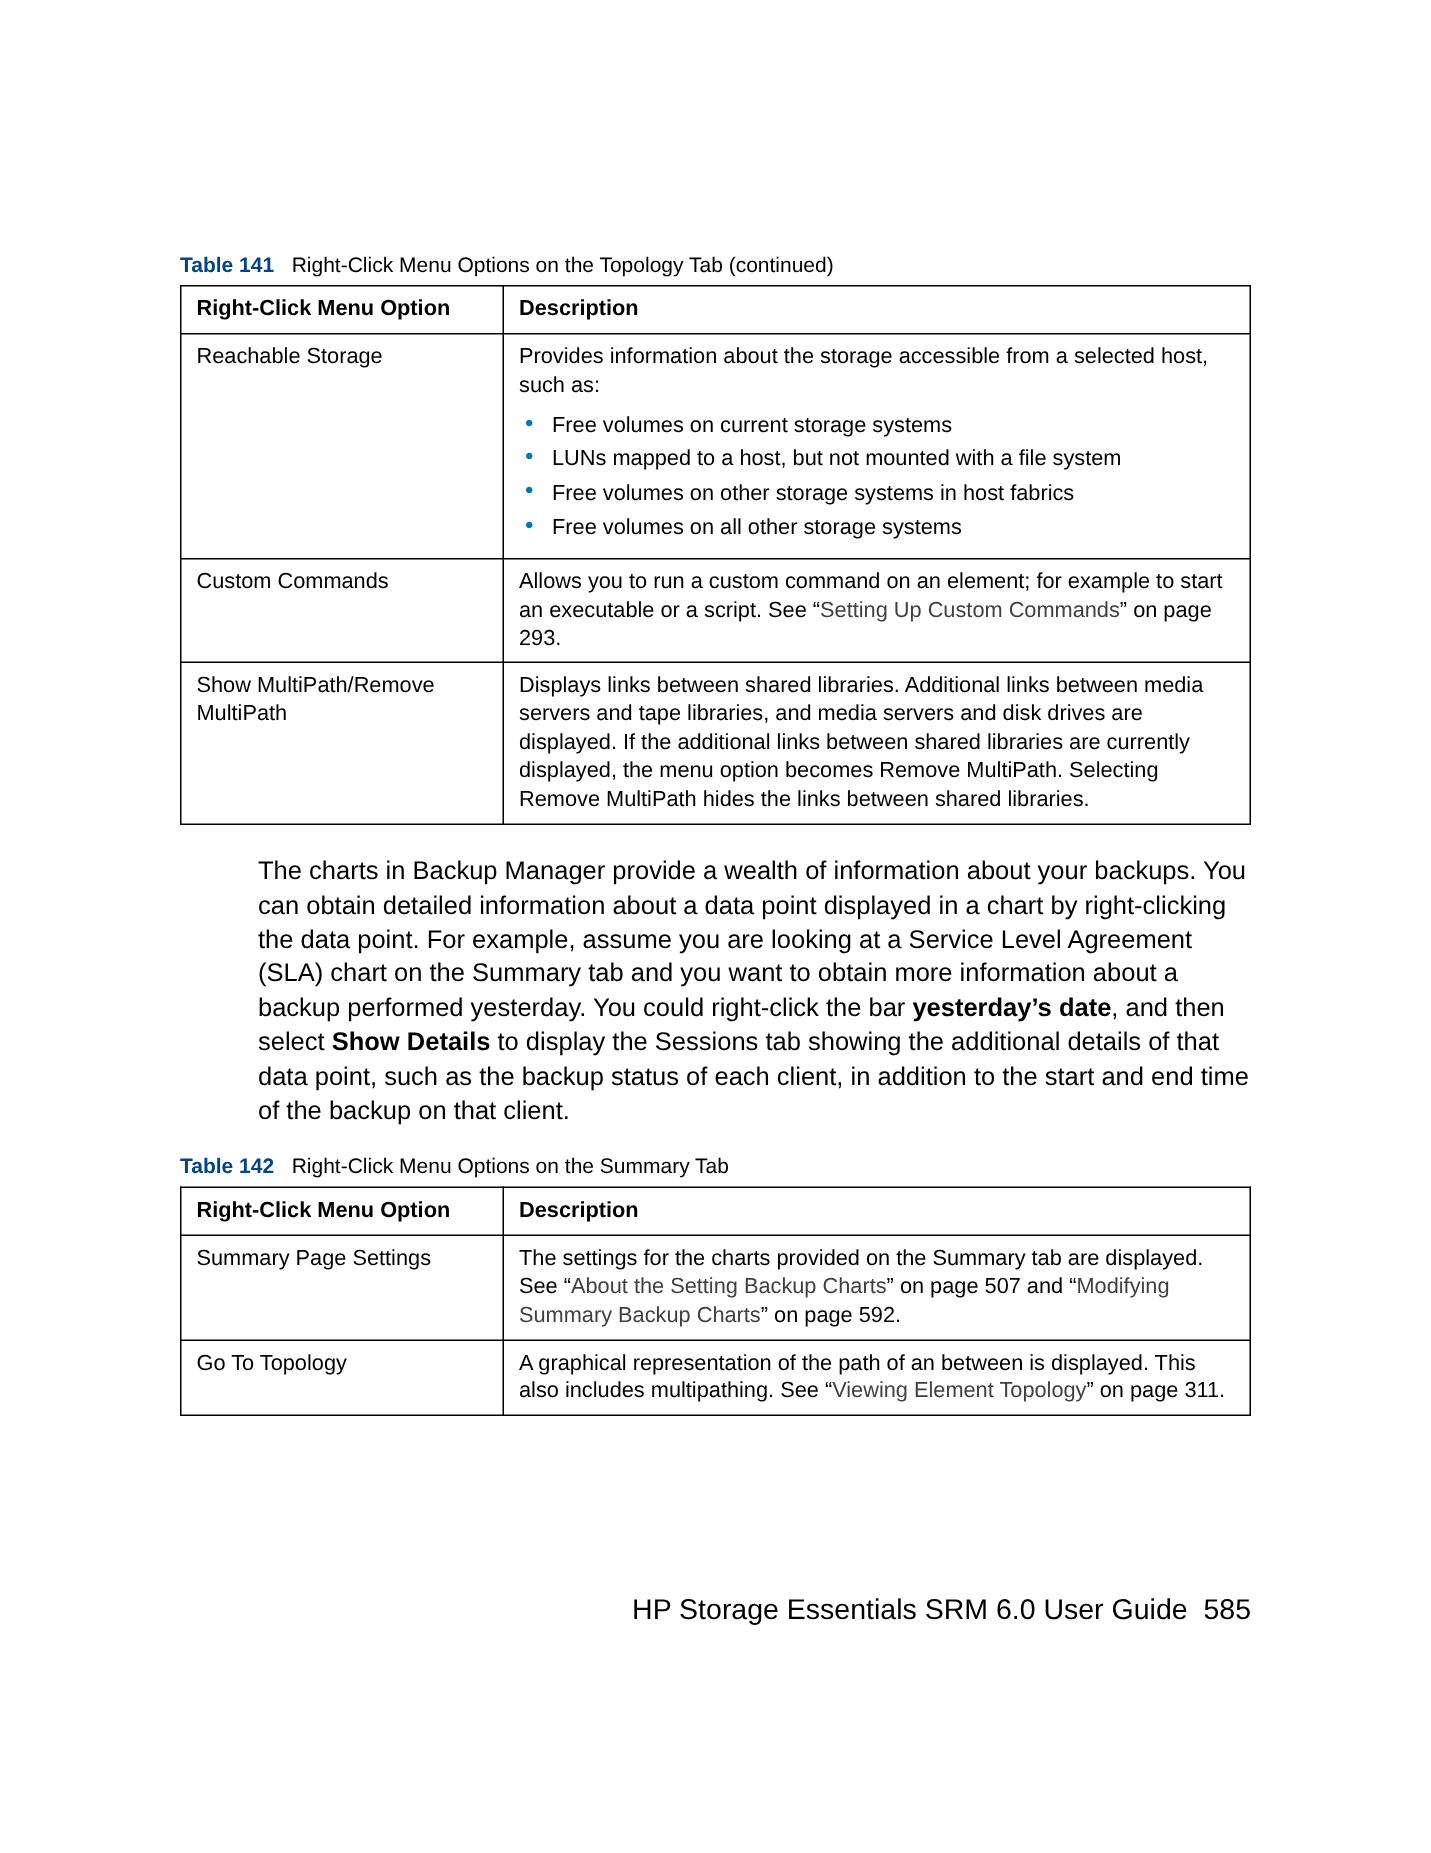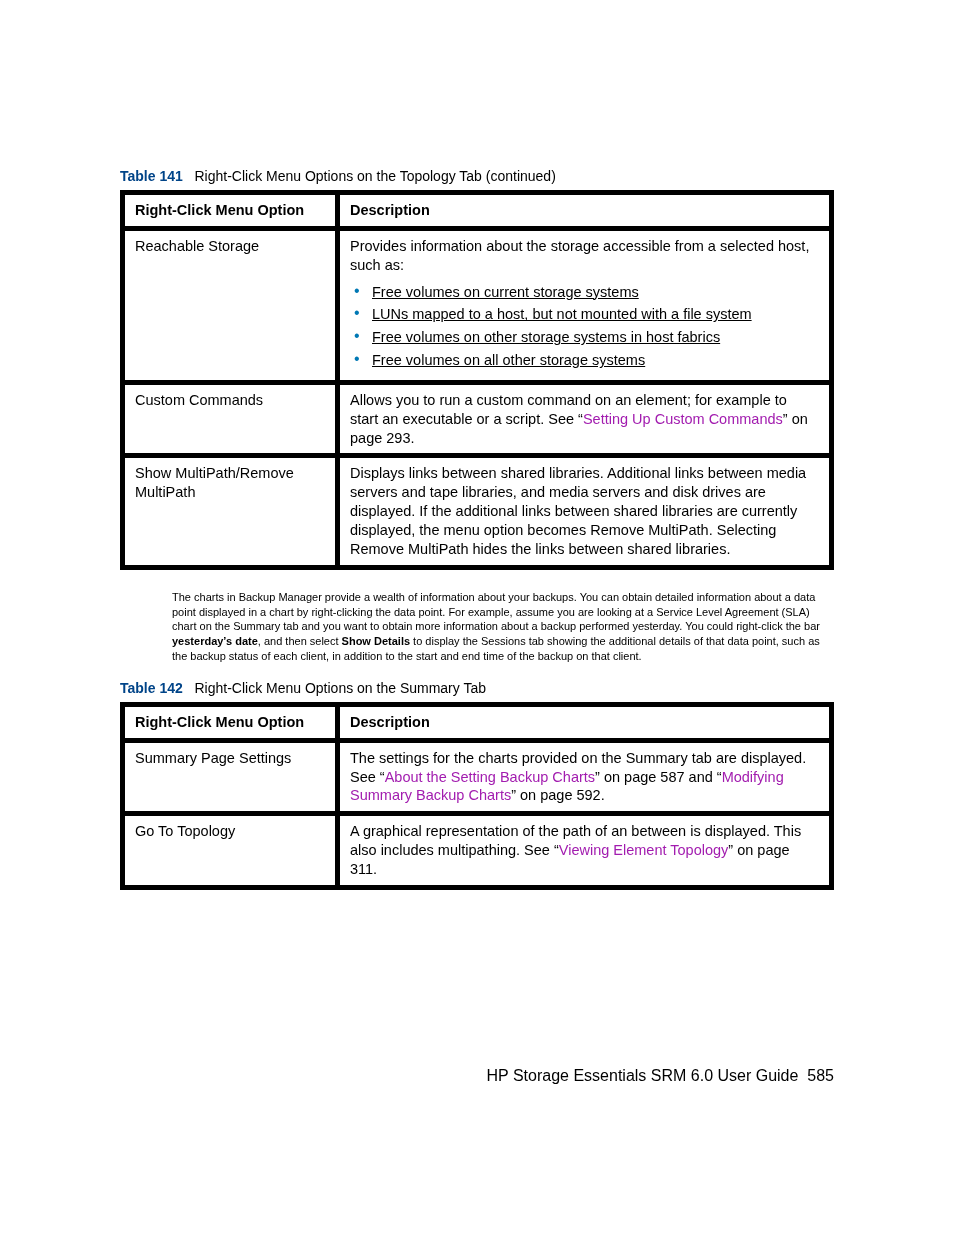--- a/index.html
+++ b/index.html
@@ -27,63 +27,62 @@
     color: #004488;
     font-weight: bold;
   }
   table {
     width: 100%;
     border-collapse: collapse;
     border: 1.5px solid #000;
     margin-bottom: 20px;
   }
   th, td {
-    border: 5px solid #000000;
+    border: 1px solid #000000;
     padding: 6px 10px;
     text-align: left;
     vertical-align: top;
     font-size: 14.5px;
     line-height: 1.3;
   }
   th {
     font-weight: bold;
   }
   .col1 { width: 215px; }
   ul.bullets {
     list-style: none;
     padding: 0;
     margin: 8px 0 0 0;
-    text-decoration: underline;
   }
   ul.bullets li {
     position: relative;
     padding-left: 22px;
     margin-bottom: 4px;
   }
   ul.bullets li::before {
     content: "•";
     position: absolute;
     left: 4px;
     top: 0;
     color: #0078b4;
     font-size: 16px;
     line-height: 1;
   }
-  .link { color: #a21caf; }
+  .link { color: #404040; }
   .body-para {
-    font-size: 11px;
+    font-size: 17px;
     line-height: 1.35;
     margin: 10px 0 16px 52px;
   }
   .bold { font-weight: bold; }
   .footer {
     position: absolute;
     bottom: 150px;
     right: 120px;
-    font-size: 16px;
+    font-size: 19px;
   }
 </style>
 </head>
 <body>
 
 <div class="page">
 
   <p class="table-caption">
     <span class="label">Table 141</span>&nbsp;&nbsp;&nbsp;<span>Right-Click Menu Options on the Topology Tab (continued)</span>
   </p>
@@ -128,21 +127,21 @@
   <table>
     <thead>
       <tr>
         <th class="col1">Right-Click Menu Option</th>
         <th>Description</th>
       </tr>
     </thead>
     <tbody>
       <tr>
         <td>Summary Page Settings</td>
-        <td><span>The settings for the charts provided on the Summary tab are displayed. See “</span><span class="link">About the Setting Backup Charts</span><span>” on page 587 and “</span><span class="link">Modifying Summary Backup Charts</span><span>” on page 592.</span></td>
+        <td><span>The settings for the charts provided on the Summary tab are displayed. See “</span><span class="link">About the Setting Backup Charts</span><span>” on page 507 and “</span><span class="link">Modifying Summary Backup Charts</span><span>” on page 592.</span></td>
       </tr>
       <tr>
         <td>Go To Topology</td>
         <td><span>A graphical representation of the path of an between is displayed. This also includes multipathing. See “</span><span class="link">Viewing Element Topology</span><span>” on page 311.</span></td>
       </tr>
     </tbody>
   </table>
 
 </div>
 

